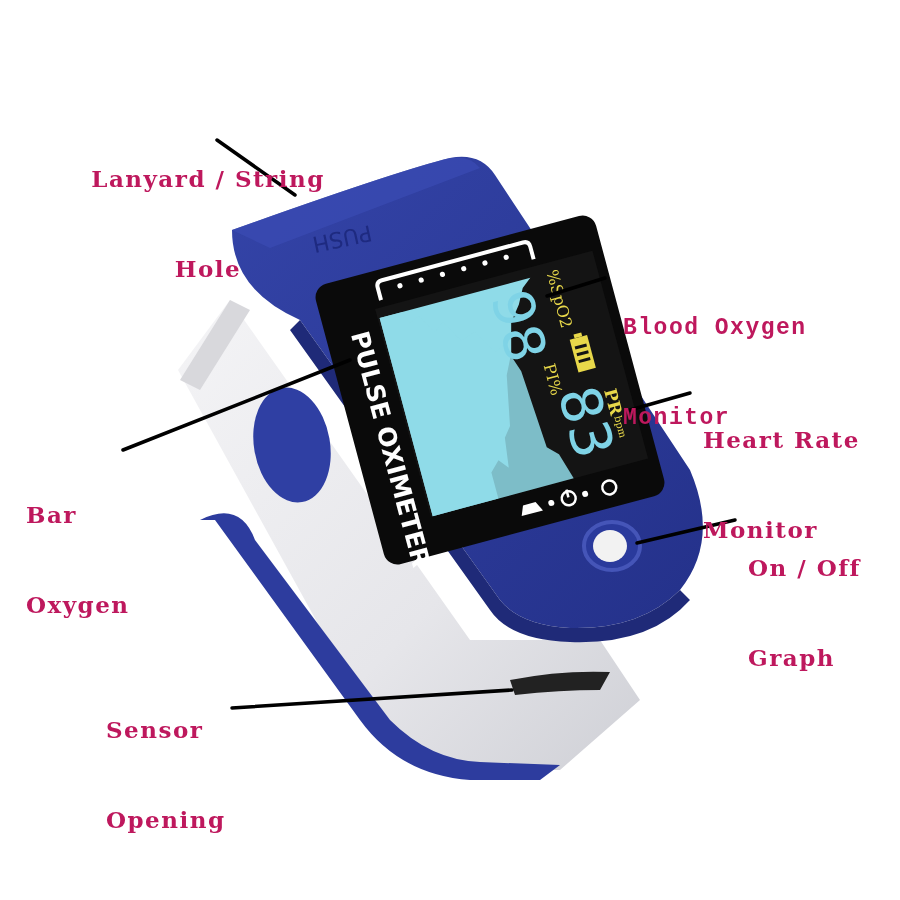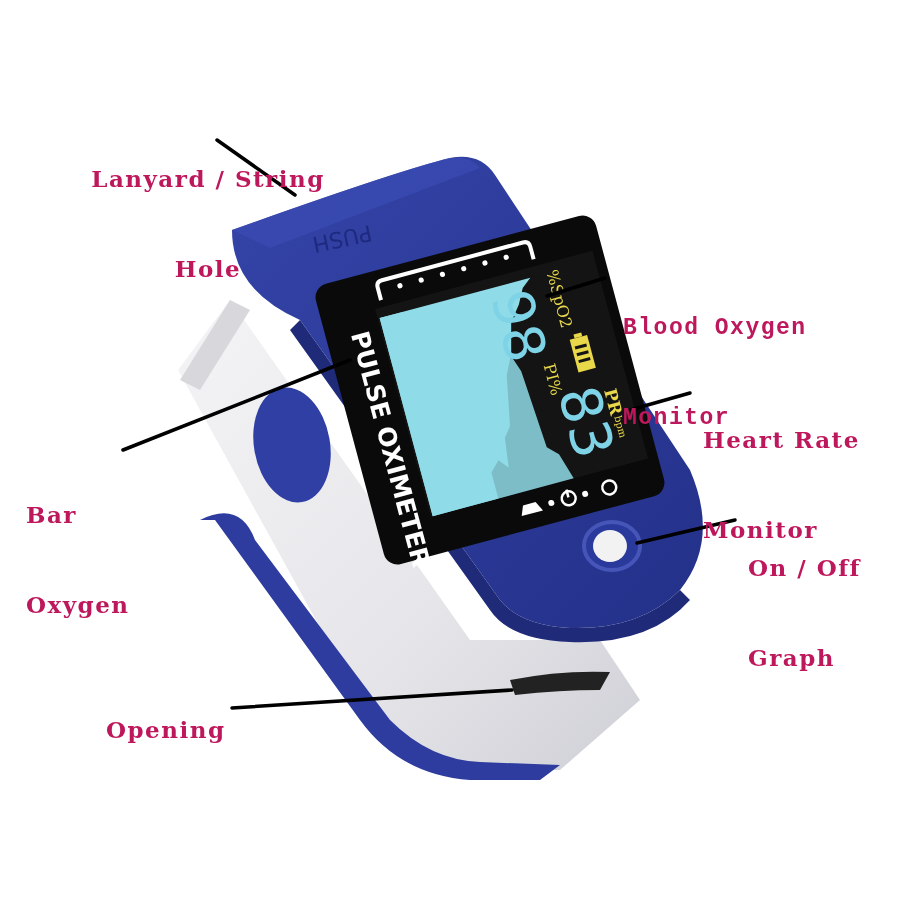--- a/index.html
+++ b/index.html
@@ -126,14 +126,15 @@
   <div>Bar</div>
   <div>Oxygen</div>
 </div>
 
 <div class="label" style="left:748px;top:493px;">
   <div>On / Off</div>
   <div>Graph</div>
 </div>
 
 <div class="label" style="left:106px;top:655px;">
+  <div>Sensor</div>
   <div>Opening</div>
 </div>
 
 </body></html>

